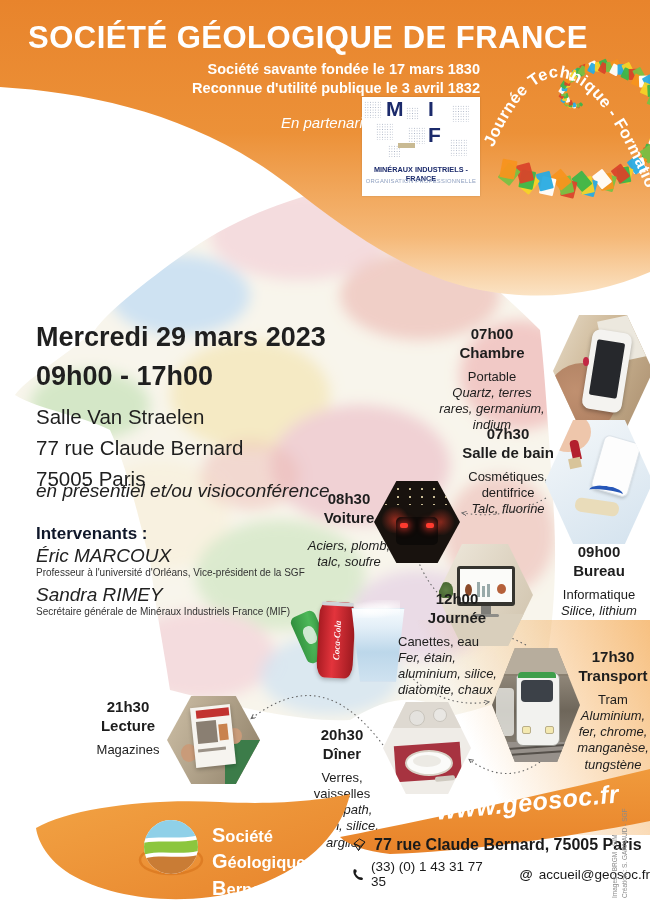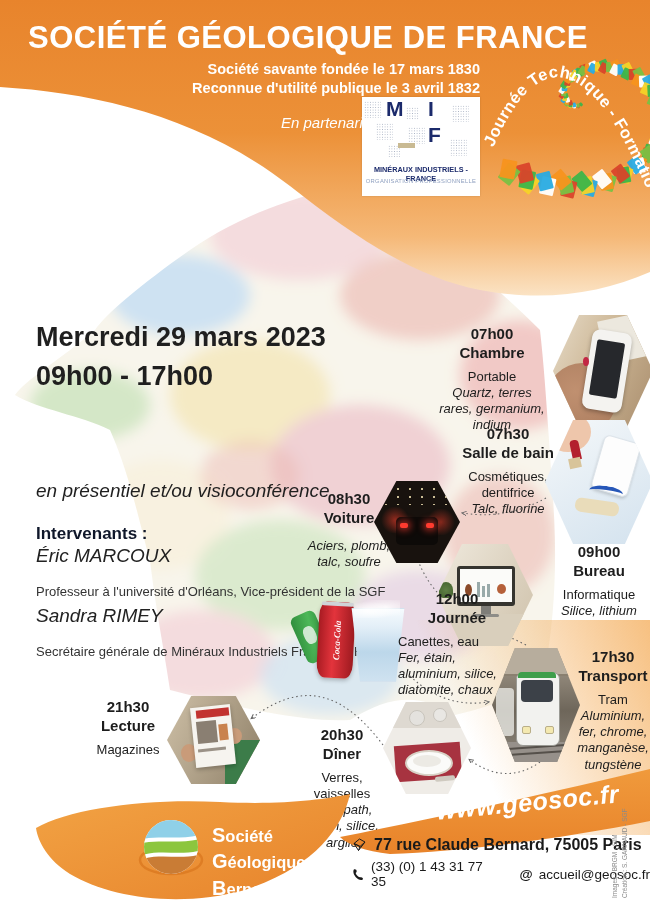--- a/index.html
+++ b/index.html
@@ -18,21 +18,21 @@
   .mif-dash{position:absolute;left:36px;top:46px;width:17px;height:5px;background:#c9ba93;}
   .mif-name{position:absolute;left:0;top:68px;width:100%;text-align:center;color:#1B2A6B;font-size:7.3px;font-weight:bold;}
   .mif-tag{position:absolute;left:0;top:81px;width:100%;text-align:center;color:#8fa0c0;font-size:5.8px;letter-spacing:.3px;}
   
   .main-title{left:36px;top:198px;color:#0d0d0d;font-size:41px;font-weight:bold;line-height:1.1;letter-spacing:-.5px;}
   .date-block{left:36px;top:318px;color:#1f1f1f;font-size:27px;font-weight:bold;line-height:1.45;}
   .venue{left:36px;top:402px;color:#1f1f1f;font-size:20.5px;line-height:1.5;}
   .mode{left:36px;top:480px;color:#1f1f1f;font-size:19px;font-style:italic;}
   .interv-h{left:36px;top:524px;color:#0f172a;font-size:17px;font-weight:bold;}
   .spk-name{color:#222;font-size:19px;font-style:italic;}
-  .spk-role{color:#333;font-size:13px;margin-top:17px;}
+  .spk-role{color:#333;font-size:10px;}
   
   .st{position:absolute;color:#1d1d1d;line-height:1.25;}
   .st .t{font-size:15px;font-weight:bold;text-align:center;}
   .st .it{font-size:13px;margin-top:6px;}
   .st .mi{font-size:13px;font-style:italic;}
   .ctr{text-align:center;}
   .hex{position:absolute;clip-path:polygon(0% 50%,26% 0%,74% 0%,100% 50%,74% 100%,26% 100%);overflow:hidden;}
   .hex>div{position:absolute;}
   .band-txt{left:436px;top:788px;color:#fff;font-size:25px;font-weight:bold;font-style:italic;transform:rotate(-5.5deg);letter-spacing:.5px;}
   
@@ -208,20 +208,25 @@
     <div class="ltr" style="left:66px;top:26px;">F</div>
     <div class="mif-dash"></div>
     <div class="mif-name">MINÉRAUX INDUSTRIELS - FRANCE</div>
     <div class="mif-tag">ORGANISATION PROFESSIONNELLE</div>
   </div>
 
   <div class="abs date-block">
     <div>Mercredi 29 mars 2023</div>
     <div>09h00 - 17h00</div>
   </div>
+  <div class="abs venue">
+    <div>Salle Van Straelen</div>
+    <div>77 rue Claude Bernard</div>
+    <div>75005 Paris</div>
+  </div>
   <div class="abs mode">en présentiel et/ou visioconférence</div>
 
   <div class="abs interv-h">Intervenants :</div>
   <div class="abs" style="left:36px;top:545px;">
     <div class="spk-name">Éric MARCOUX</div>
     <div class="spk-role">Professeur à l'université d'Orléans, Vice-président de la SGF</div>
     <div class="spk-name" style="margin-top:6px;">Sandra RIMEY</div>
     <div class="spk-role">Secrétaire générale de Minéraux Industriels France (MIF)</div>
   </div>
 

